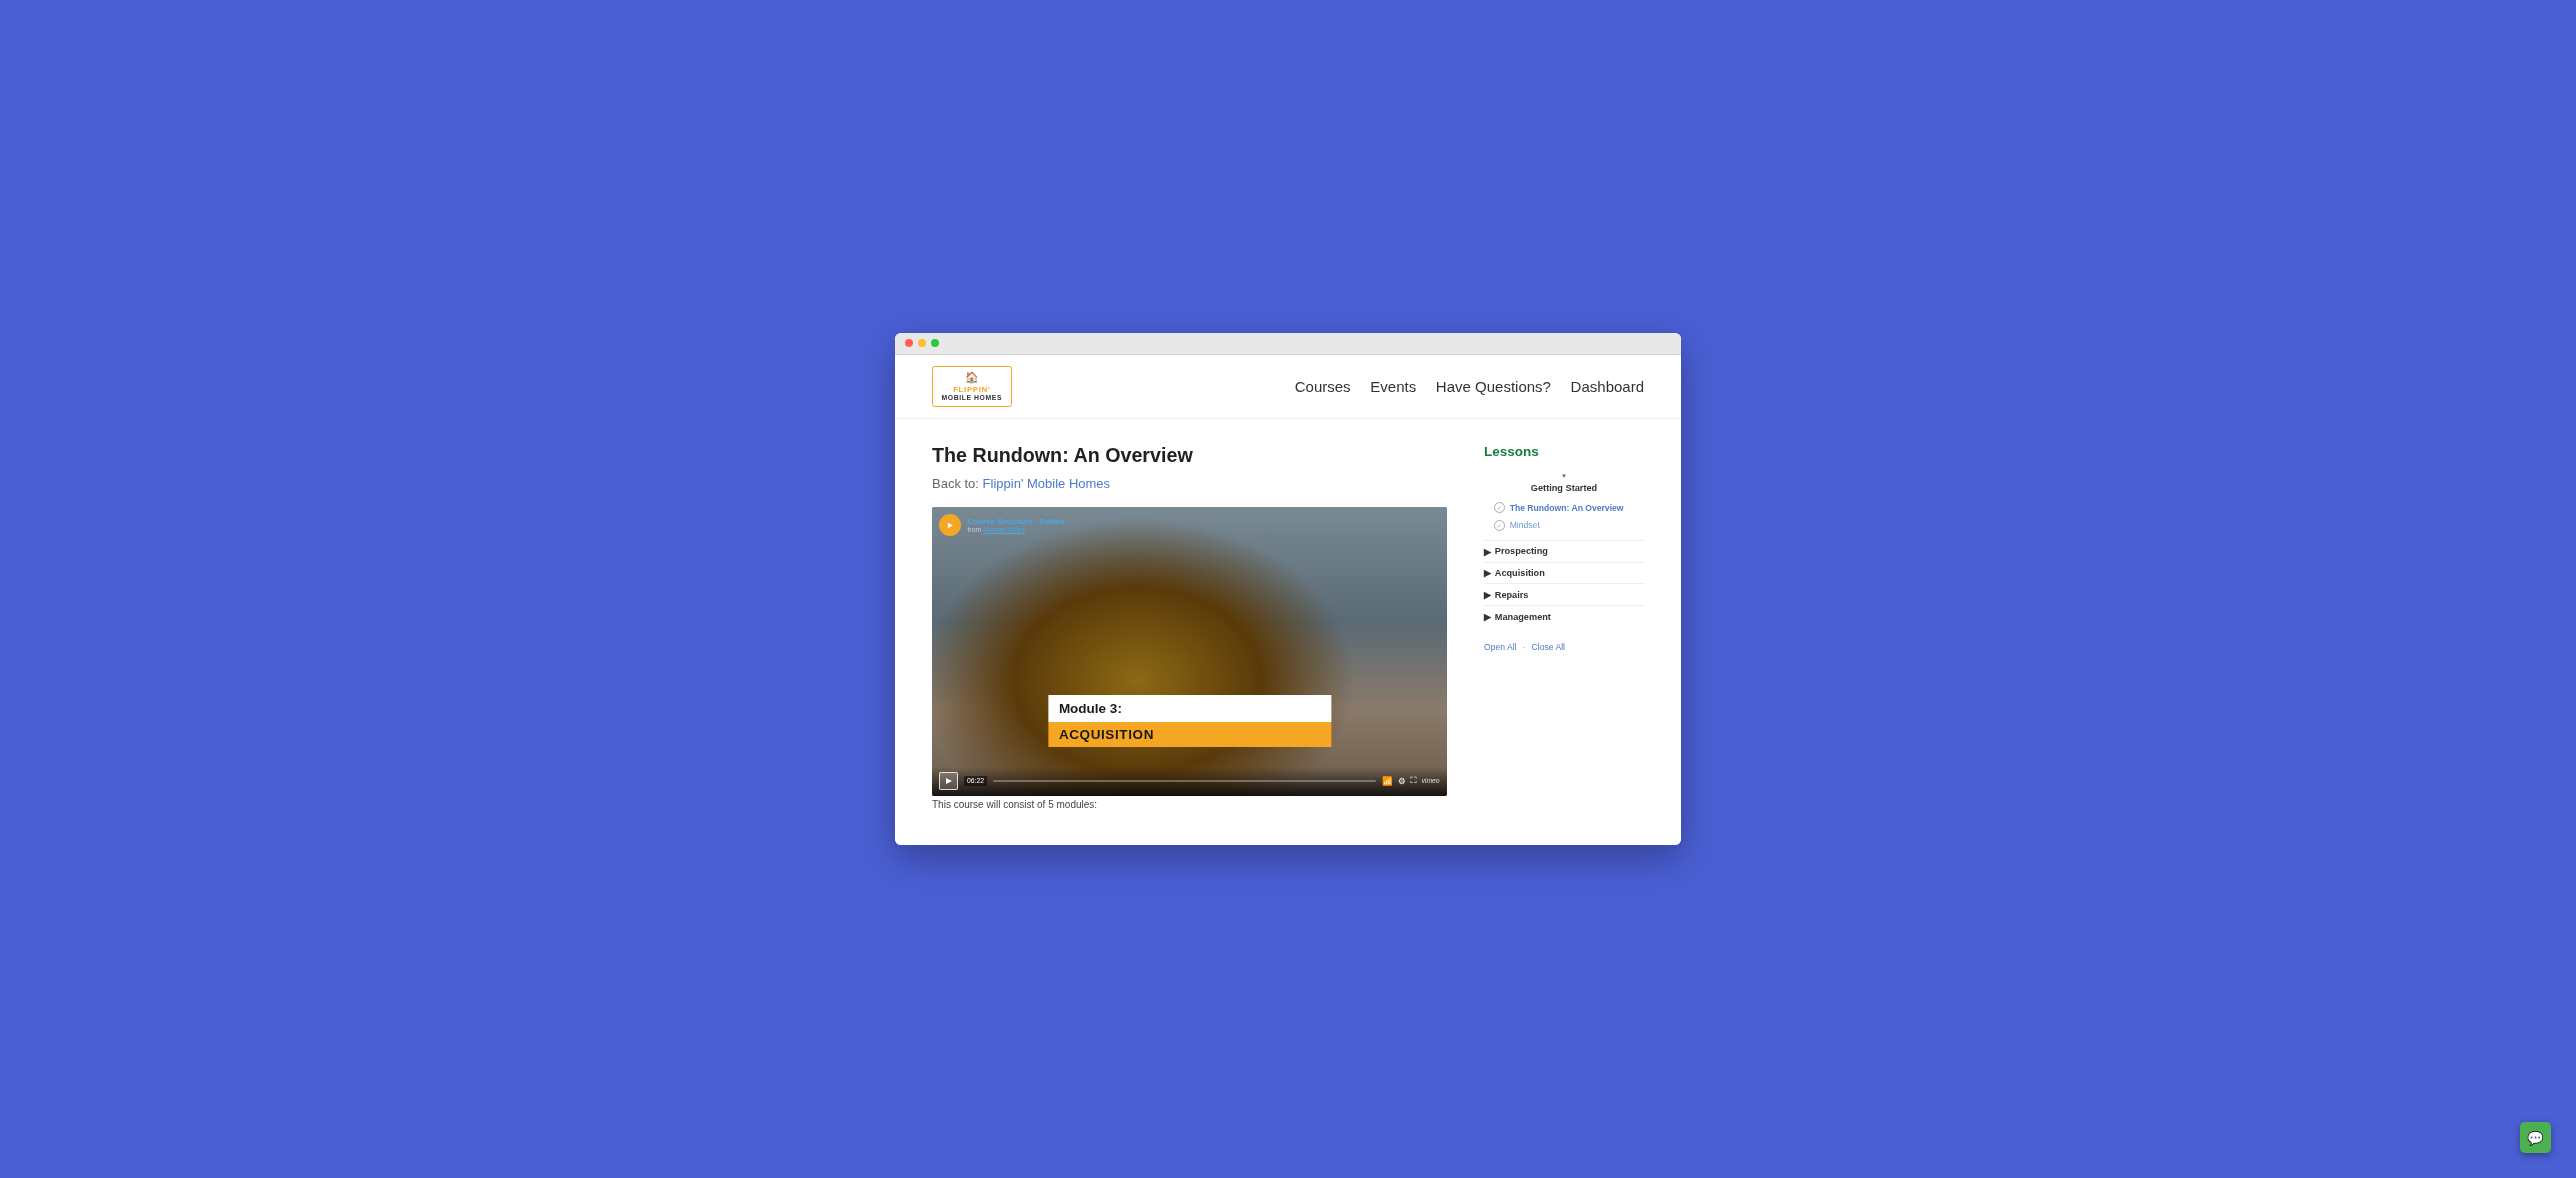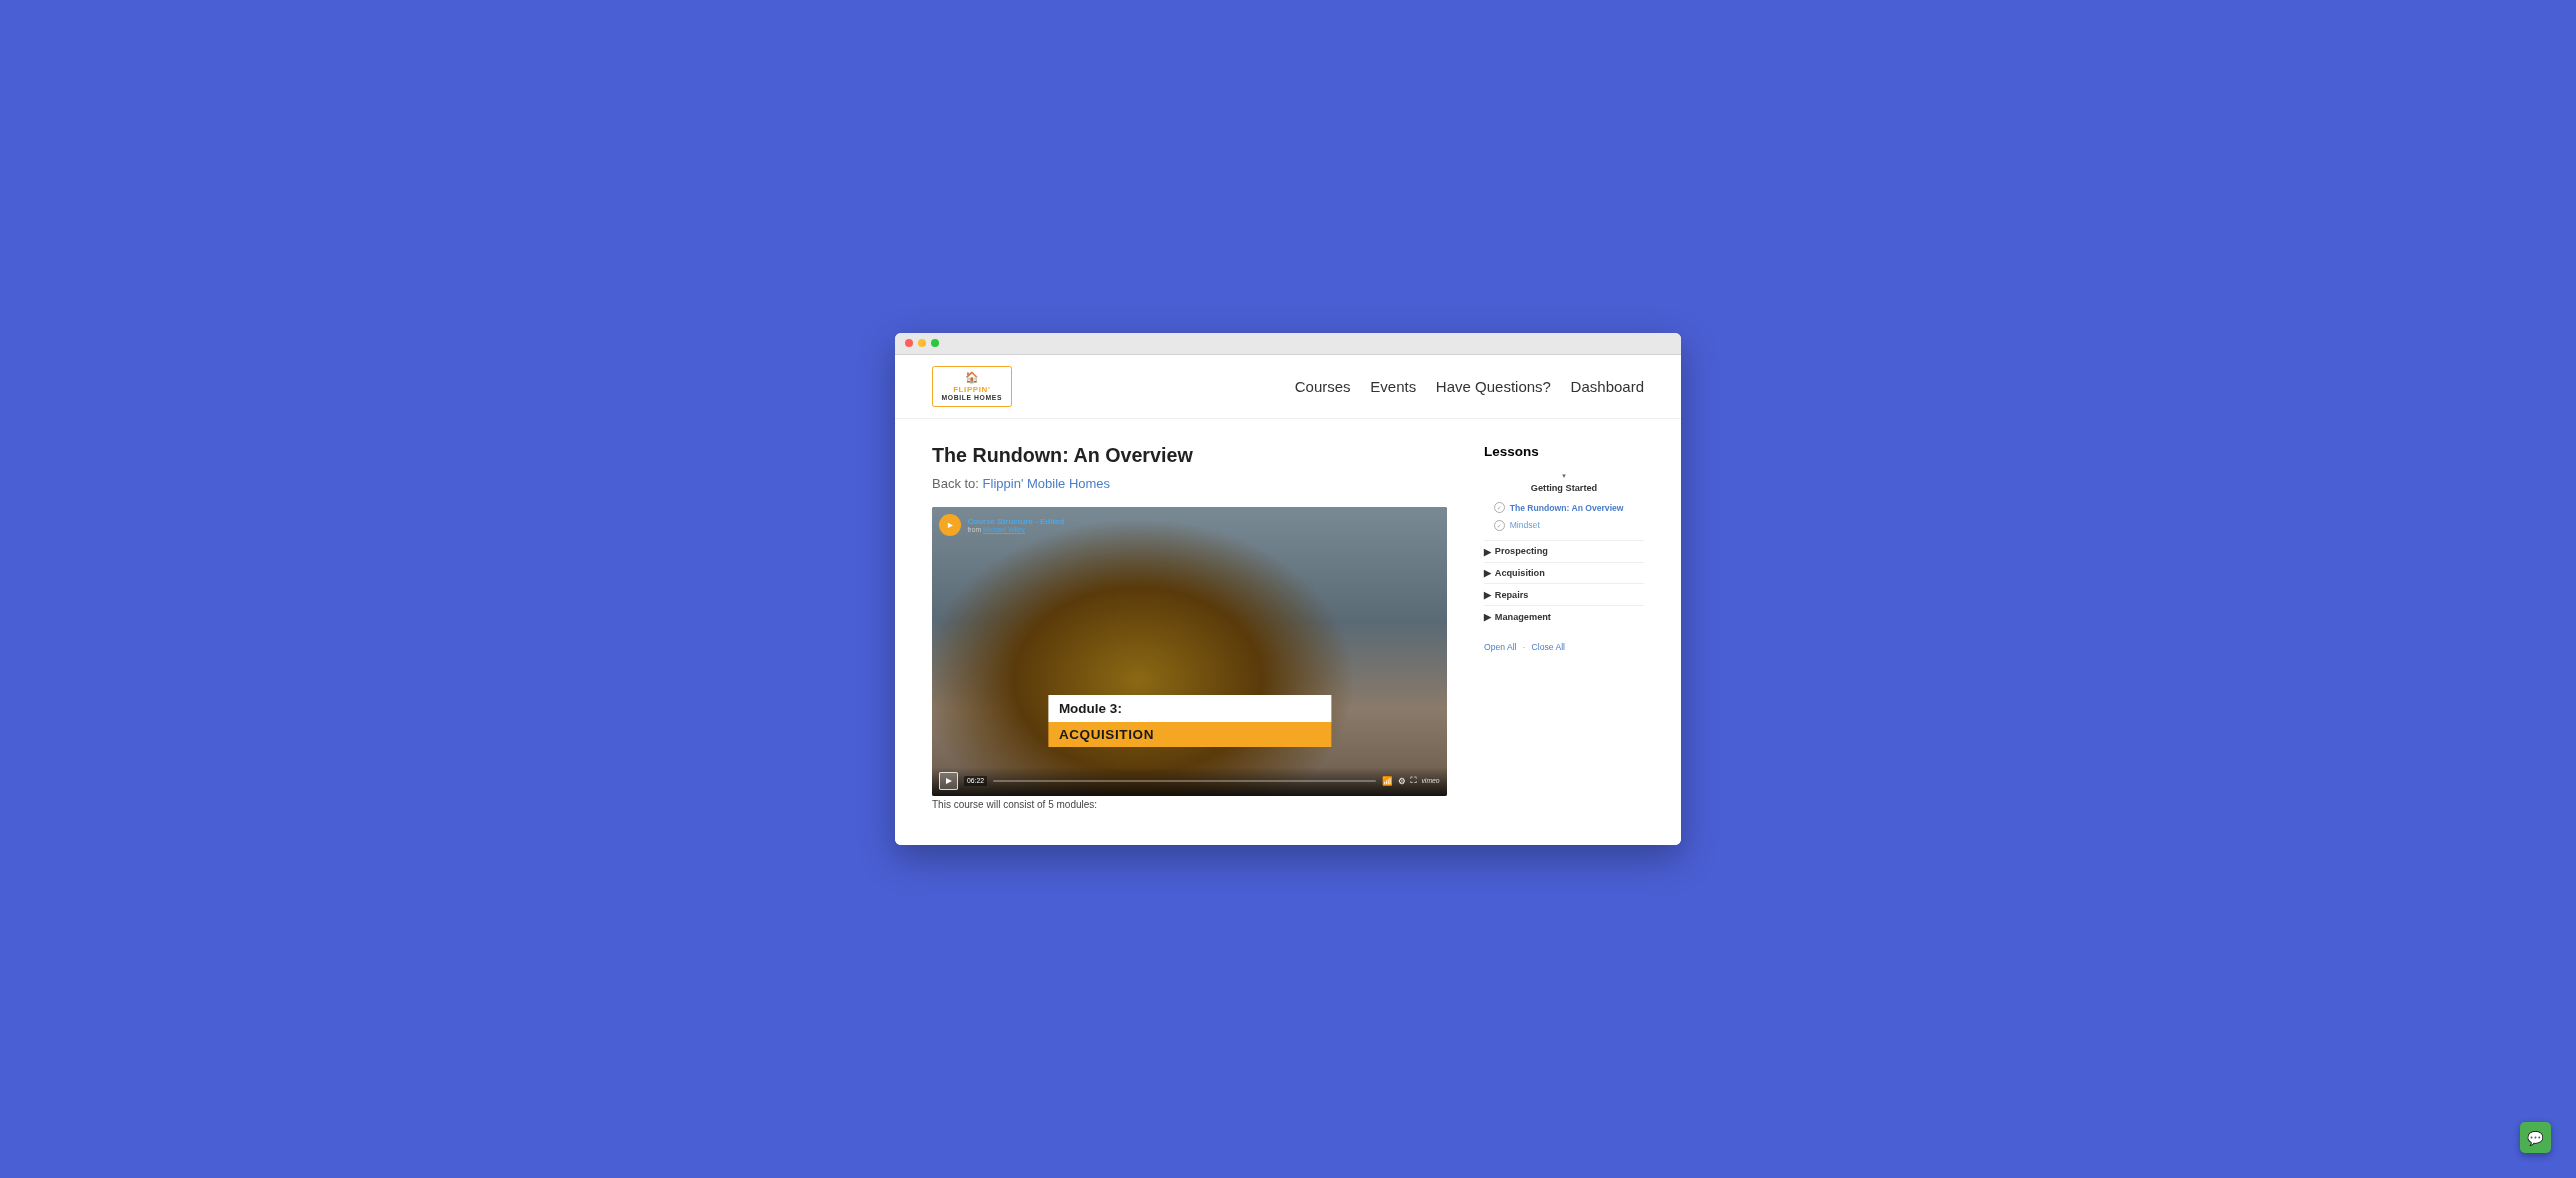--- a/index.html
+++ b/index.html
@@ -322,21 +322,21 @@
     }
 
     .module-list li::marker {
       color: #444;
     }
 
     
     .sidebar-title {
       font-size: 13.5px;
       font-weight: 600;
-      color: #000000;
+      color: #15803d;
       margin-bottom: 9.8px;
     }
 
     .lesson-section {
       margin-bottom: 6.1px;
     }
 
     .section-header {
       display: flex;
       align-items: center;

